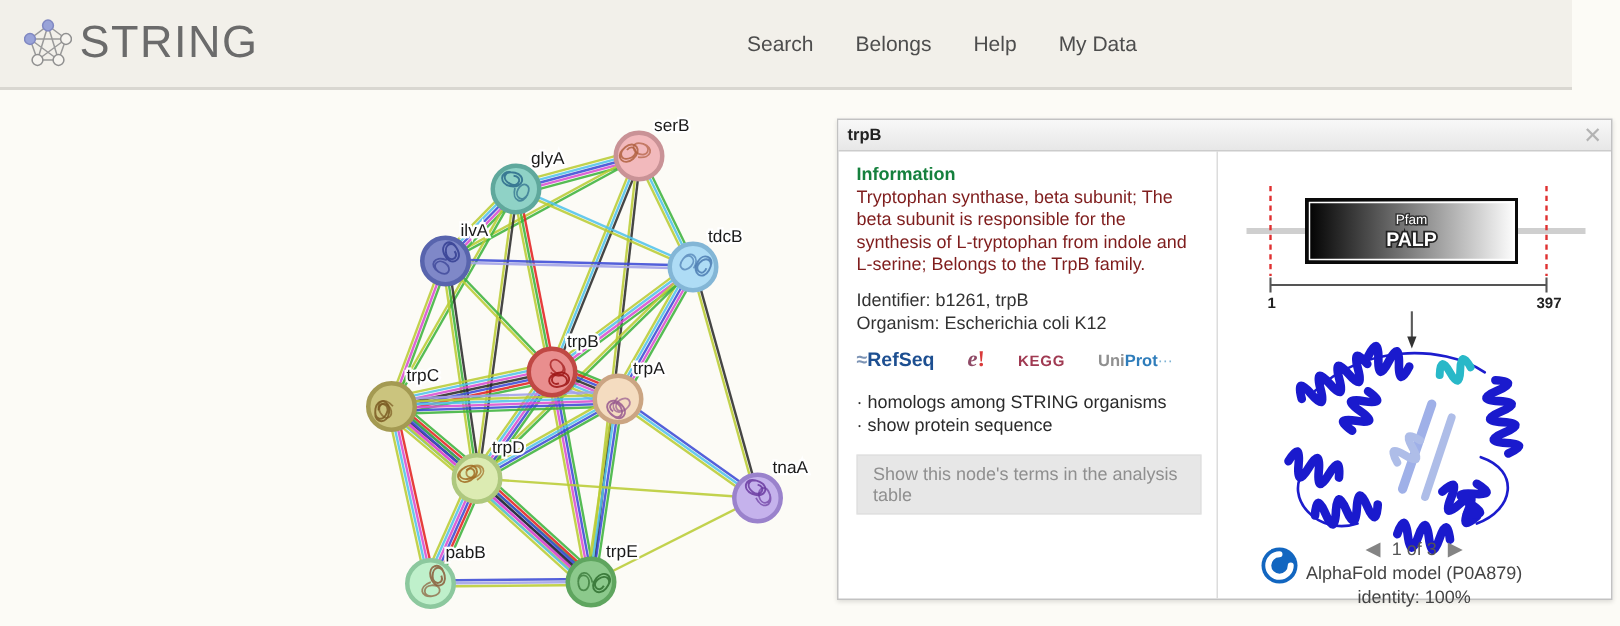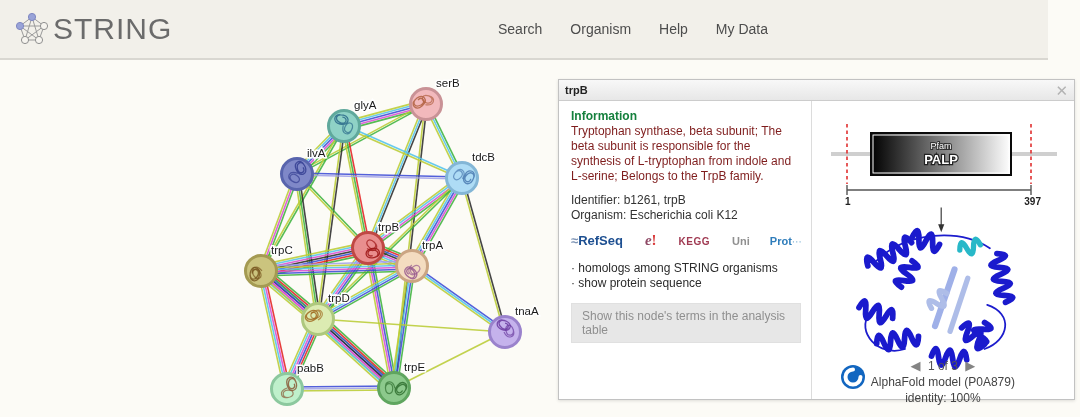--- a/index.html
+++ b/index.html
@@ -34,21 +34,21 @@
   .info-line { font-size:12px; color:#333; margin-top:1px; }
   .info-id { margin-top:9px; }
   .db-row { margin-top:9px; display:flex; align-items:center; gap:22px; height:18px; }
   .db-logo { cursor:pointer; white-space:nowrap; }
   .refseq-squiggle { color:#7d94b5; font-weight:bold; font-size:13px; }
   .refseq-text { color:#1d4f91; font-weight:bold; font-size:13px; }
   .ensembl-text { font-family:"Liberation Serif", serif; font-style:italic; font-weight:bold; font-size:15px; color:#8f4a66; }
   .ensembl-bang { font-family:"Liberation Serif", serif; font-weight:bold; font-size:15px; color:#d93a3a; }
   .kegg-text { color:#a03a52; font-weight:bold; font-size:10px; letter-spacing:.5px; }
   .uniprot-gray { color:#909090; font-size:11px; font-weight:bold; }
-  .uniprot-blue { color:#2f7dbb; font-size:11px; font-weight:bold;padding-left:20px; }
+  .uniprot-blue { color:#2f7dbb; font-size:11px; font-weight:bold; }
   .uniprot-dots { color:#7fb3d4; font-size:10px; letter-spacing:-1px; }
 
   .link-list { margin-top:12px; }
   .panel-link { font-size:12px; color:#2b2b2b; line-height:1.3; cursor:pointer; }
   .panel-btn { display:block; margin-top:11px; background:#e7e7e7; border:1px solid #e0e0e0;
                color:#8f8f8f; font-size:12px; padding:5px 10px; cursor:pointer; text-align:left;
                font-family:"Liberation Sans", sans-serif; }
 
   
   .domain-svg { display:block; margin:11px auto 0 auto; }
@@ -75,21 +75,21 @@
         <circle cx="4" cy="14" r="3.6" fill="#99a3d8" stroke="#8088c2"></circle>
         <circle cx="28" cy="14" r="3.6" fill="#f6f4ef" stroke="#909090"></circle>
         <circle cx="23" cy="28" r="3.6" fill="#f6f4ef" stroke="#909090"></circle>
         <circle cx="9" cy="28" r="3.6" fill="#f6f4ef" stroke="#909090"></circle>
       </svg>
     </span>
     <span class="logo-text">STRING</span>
   </div>
   <div class="topnav">
     <a>Search</a>
-    <a>Organism</a>
+    <a>Belongs</a>
     <a>Help</a>
     <a>My Data</a>
   </div>
 </div>
 
 <div class="network-wrap">
   <svg id="net-svg" width="558" height="355" viewBox="0 0 558 355">
       <g>
         <line x1="427.0365142643494" y1="45.86337134893867" x2="345.0365142643494" y2="67.86337134893867" stroke="#3db33d" stroke-width="1.6" stroke-opacity="0.88"></line>
         <line x1="426.5182571321747" y1="43.931685674469335" x2="344.5182571321747" y2="65.93168567446934" stroke="#d84fd2" stroke-width="1.6" stroke-opacity="0.88"></line>

